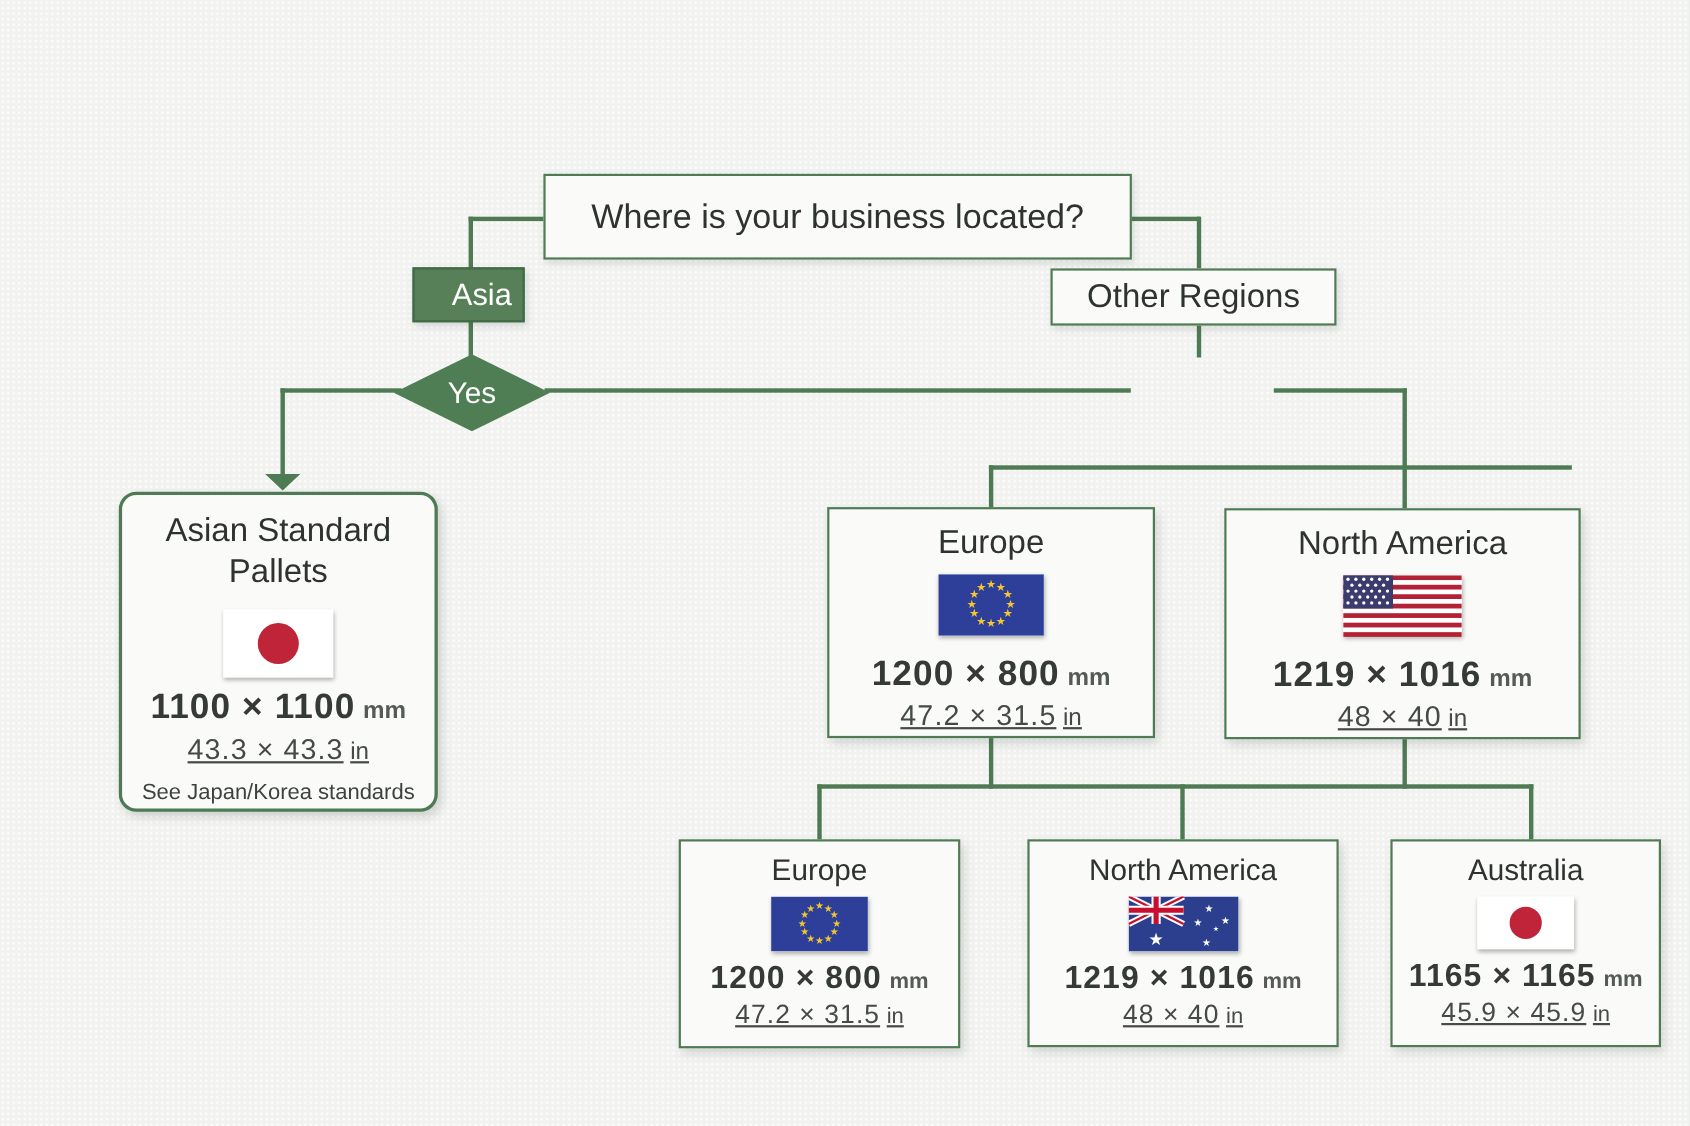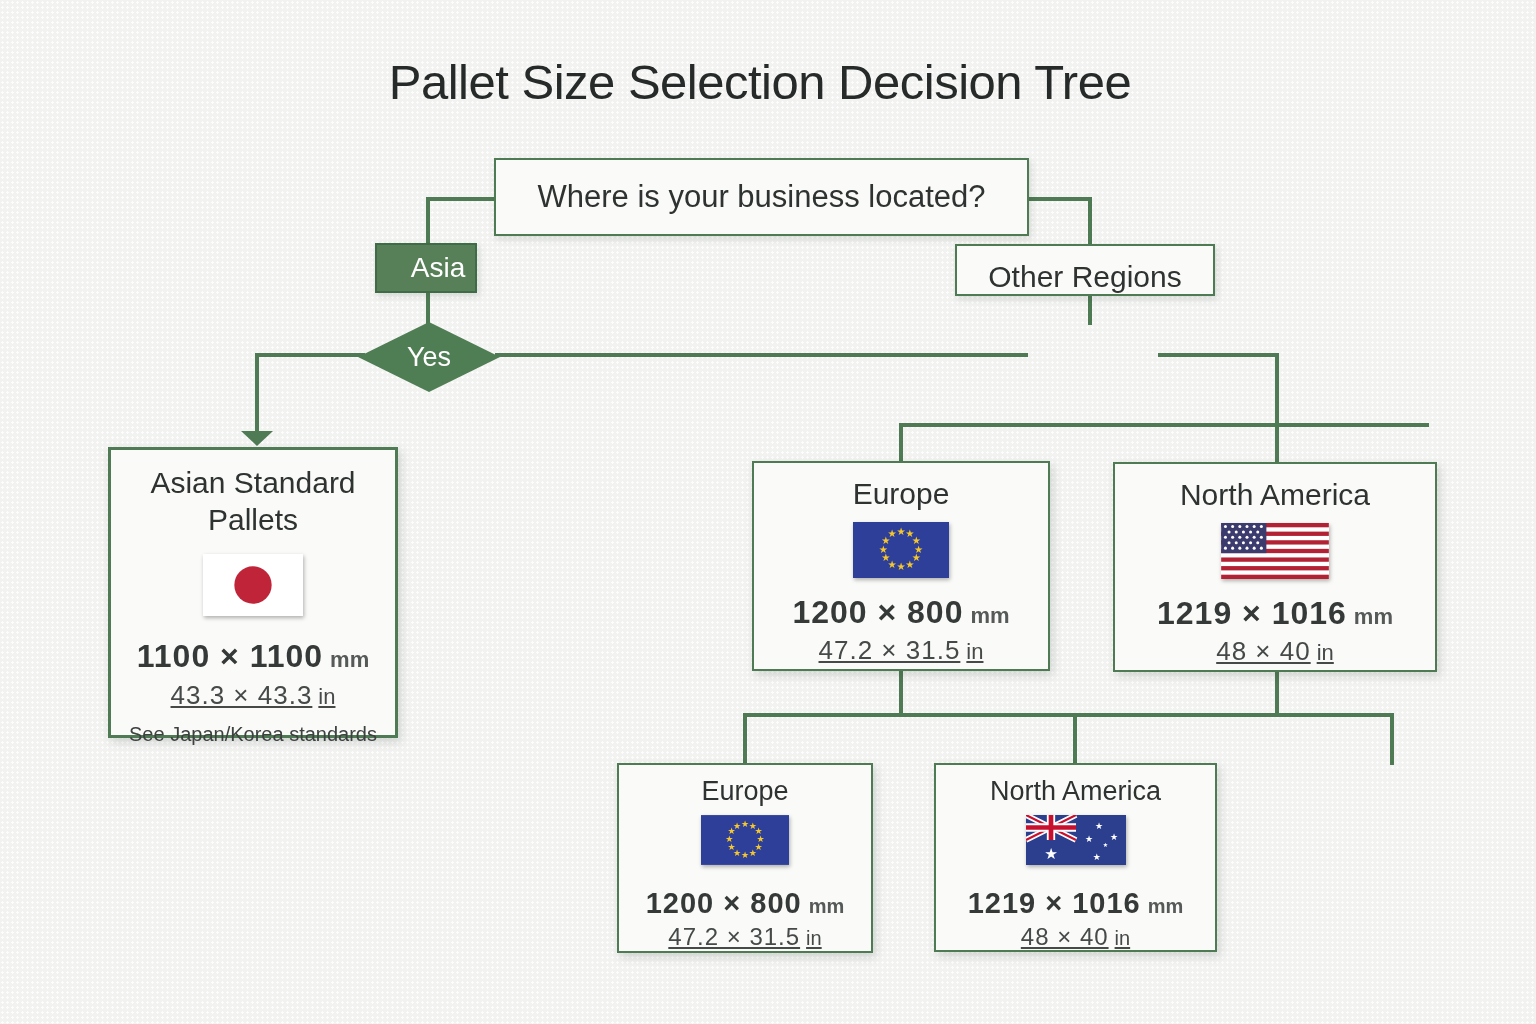--- a/index.html
+++ b/index.html
@@ -25,62 +25,61 @@
   }
   .node{
     position:absolute;background:#fafbf9;border:2px solid #4e7b53;
     box-shadow:2px 3px 7px rgba(50,60,50,0.16);
     display:flex;align-items:center;justify-content:center;box-sizing:border-box;
   }
   .question-box{font-size:31px;}
   .green-box{
     background:#578059;border:2px solid #406b47;color:#fff;font-size:28px;padding-left:24px;
   }
-  .white-box{font-size:30px;align-items:flex-end;}
+  .white-box{font-size:30px;}
   .diamond{
     position:absolute;display:flex;align-items:center;justify-content:center;
     background:#4f7d54;color:#fff;font-size:27px;
     clip-path:polygon(50% 0,100% 50%,50% 100%,0 50%);
     filter:drop-shadow(2px 3px 3px rgba(0,0,0,0.18));
   }
   .card{
     position:absolute;background:#fafbf9;border:2px solid #4e7b53;
     box-shadow:3px 4px 9px rgba(50,60,50,0.18);
     display:flex;flex-direction:column;align-items:center;box-sizing:border-box;
   }
-  .card-asian{border-width:3px;padding-top:14px;}
+  .card-asian{border-width:3px;padding-top:14px;border-radius:16px;}
   .card-lg{padding-top:12px;}
   .card-sm{padding-top:10px;}
   .card-title{font-size:30px;line-height:37px;color:#2e3231;text-align:center;}
   .card-sm .card-title{font-size:27px;line-height:32px;}
   .flag{box-shadow:1px 2px 4px rgba(0,0,0,0.3);line-height:0;background:#fff;}
   .flag svg{display:block;}
   .dim-mm{font-size:32px;color:#35393:8;color:#353938;letter-spacing:1px;font-weight:bold;}
   .dim-mm,.dim-in{white-space:nowrap;}
   .dim-mm .unit{font-size:22px;color:#55595
 
 7;color:#555957;margin-left:7px;letter-spacing:0;}
   .dim-in{font-size:26px;color:#45494
 
 8;color:#454948;letter-spacing:1px;text-decoration:underline;}
   .dim-in .unit{font-size:22px;margin-left:6px;letter-spacing:0;}
   .card-sm .dim-mm{font-size:29px;}
   .card-sm .dim-in{font-size:24px;}
   .card-sm .dim-mm .unit,.card-sm .dim-in .unit{font-size:20px;}
   .note{font-size:20px;color:#3d4140;margin-top:12px;}
-  .mt16{margin-top:16px;} .mt14{margin-top:22px;}
+  .mt16{margin-top:16px;} .mt14{margin-top:8px;}
   .mt10{margin-top:10px;} .mt8{margin-top:8px;} .mt5{margin-top:5px;}
   .mt4{margin-top:4px;} .mt3{margin-top:3px;}
 </style>
 </head>
 <body>
 
 <div class="stage">
 
-  <div class="page-title">Pallet Size Selection Decision Tree</div>
 
   <div class="vline" style="left:426px;top:197px;height:48px"></div>
   <div class="hline" style="left:426px;top:197px;width:70px"></div>
   <div class="hline" style="left:1027px;top:197px;width:64px"></div>
   <div class="vline" style="left:1088px;top:197px;height:49px"></div>
   <div class="vline" style="left:426px;top:291px;height:34px"></div>
   <div class="vline" style="left:1088px;top:294px;height:31px"></div>
   <div class="hline" style="left:495px;top:353px;width:533px"></div>
   <div class="hline" style="left:255px;top:353px;width:110px"></div>
   <div class="vline" style="left:255px;top:353px;height:80px"></div>
@@ -268,14 +267,29 @@
       </svg>
     </div>
     <div class="dim-mm mt14">
       <span>1219 × 1016</span><span class="unit">mm</span>
     </div>
     <div class="dim-in mt3">
       <span>48 × 40</span><span class="unit">in</span>
     </div>
   </div>
 
+  <div class="card card-sm" style="left:1264px;top:763px;width:246px;height:189px">
+    <div class="card-title">Australia</div>
+    <div class="flag mt8">
+      <svg width="88" height="48" viewBox="0 0 30 16.4">
+        <rect width="30" height="16.4" fill="#ffffff"></rect>
+        <circle cx="15" cy="8.2" r="5" fill="#bf2438"></circle>
+      </svg>
+    </div>
+    <div class="dim-mm mt14">
+      <span>1165 × 1165</span><span class="unit">mm</span>
+    </div>
+    <div class="dim-in mt3">
+      <span>45.9 × 45.9</span><span class="unit">in</span>
+    </div>
+  </div>
 
 </div>
 
 </body></html>

